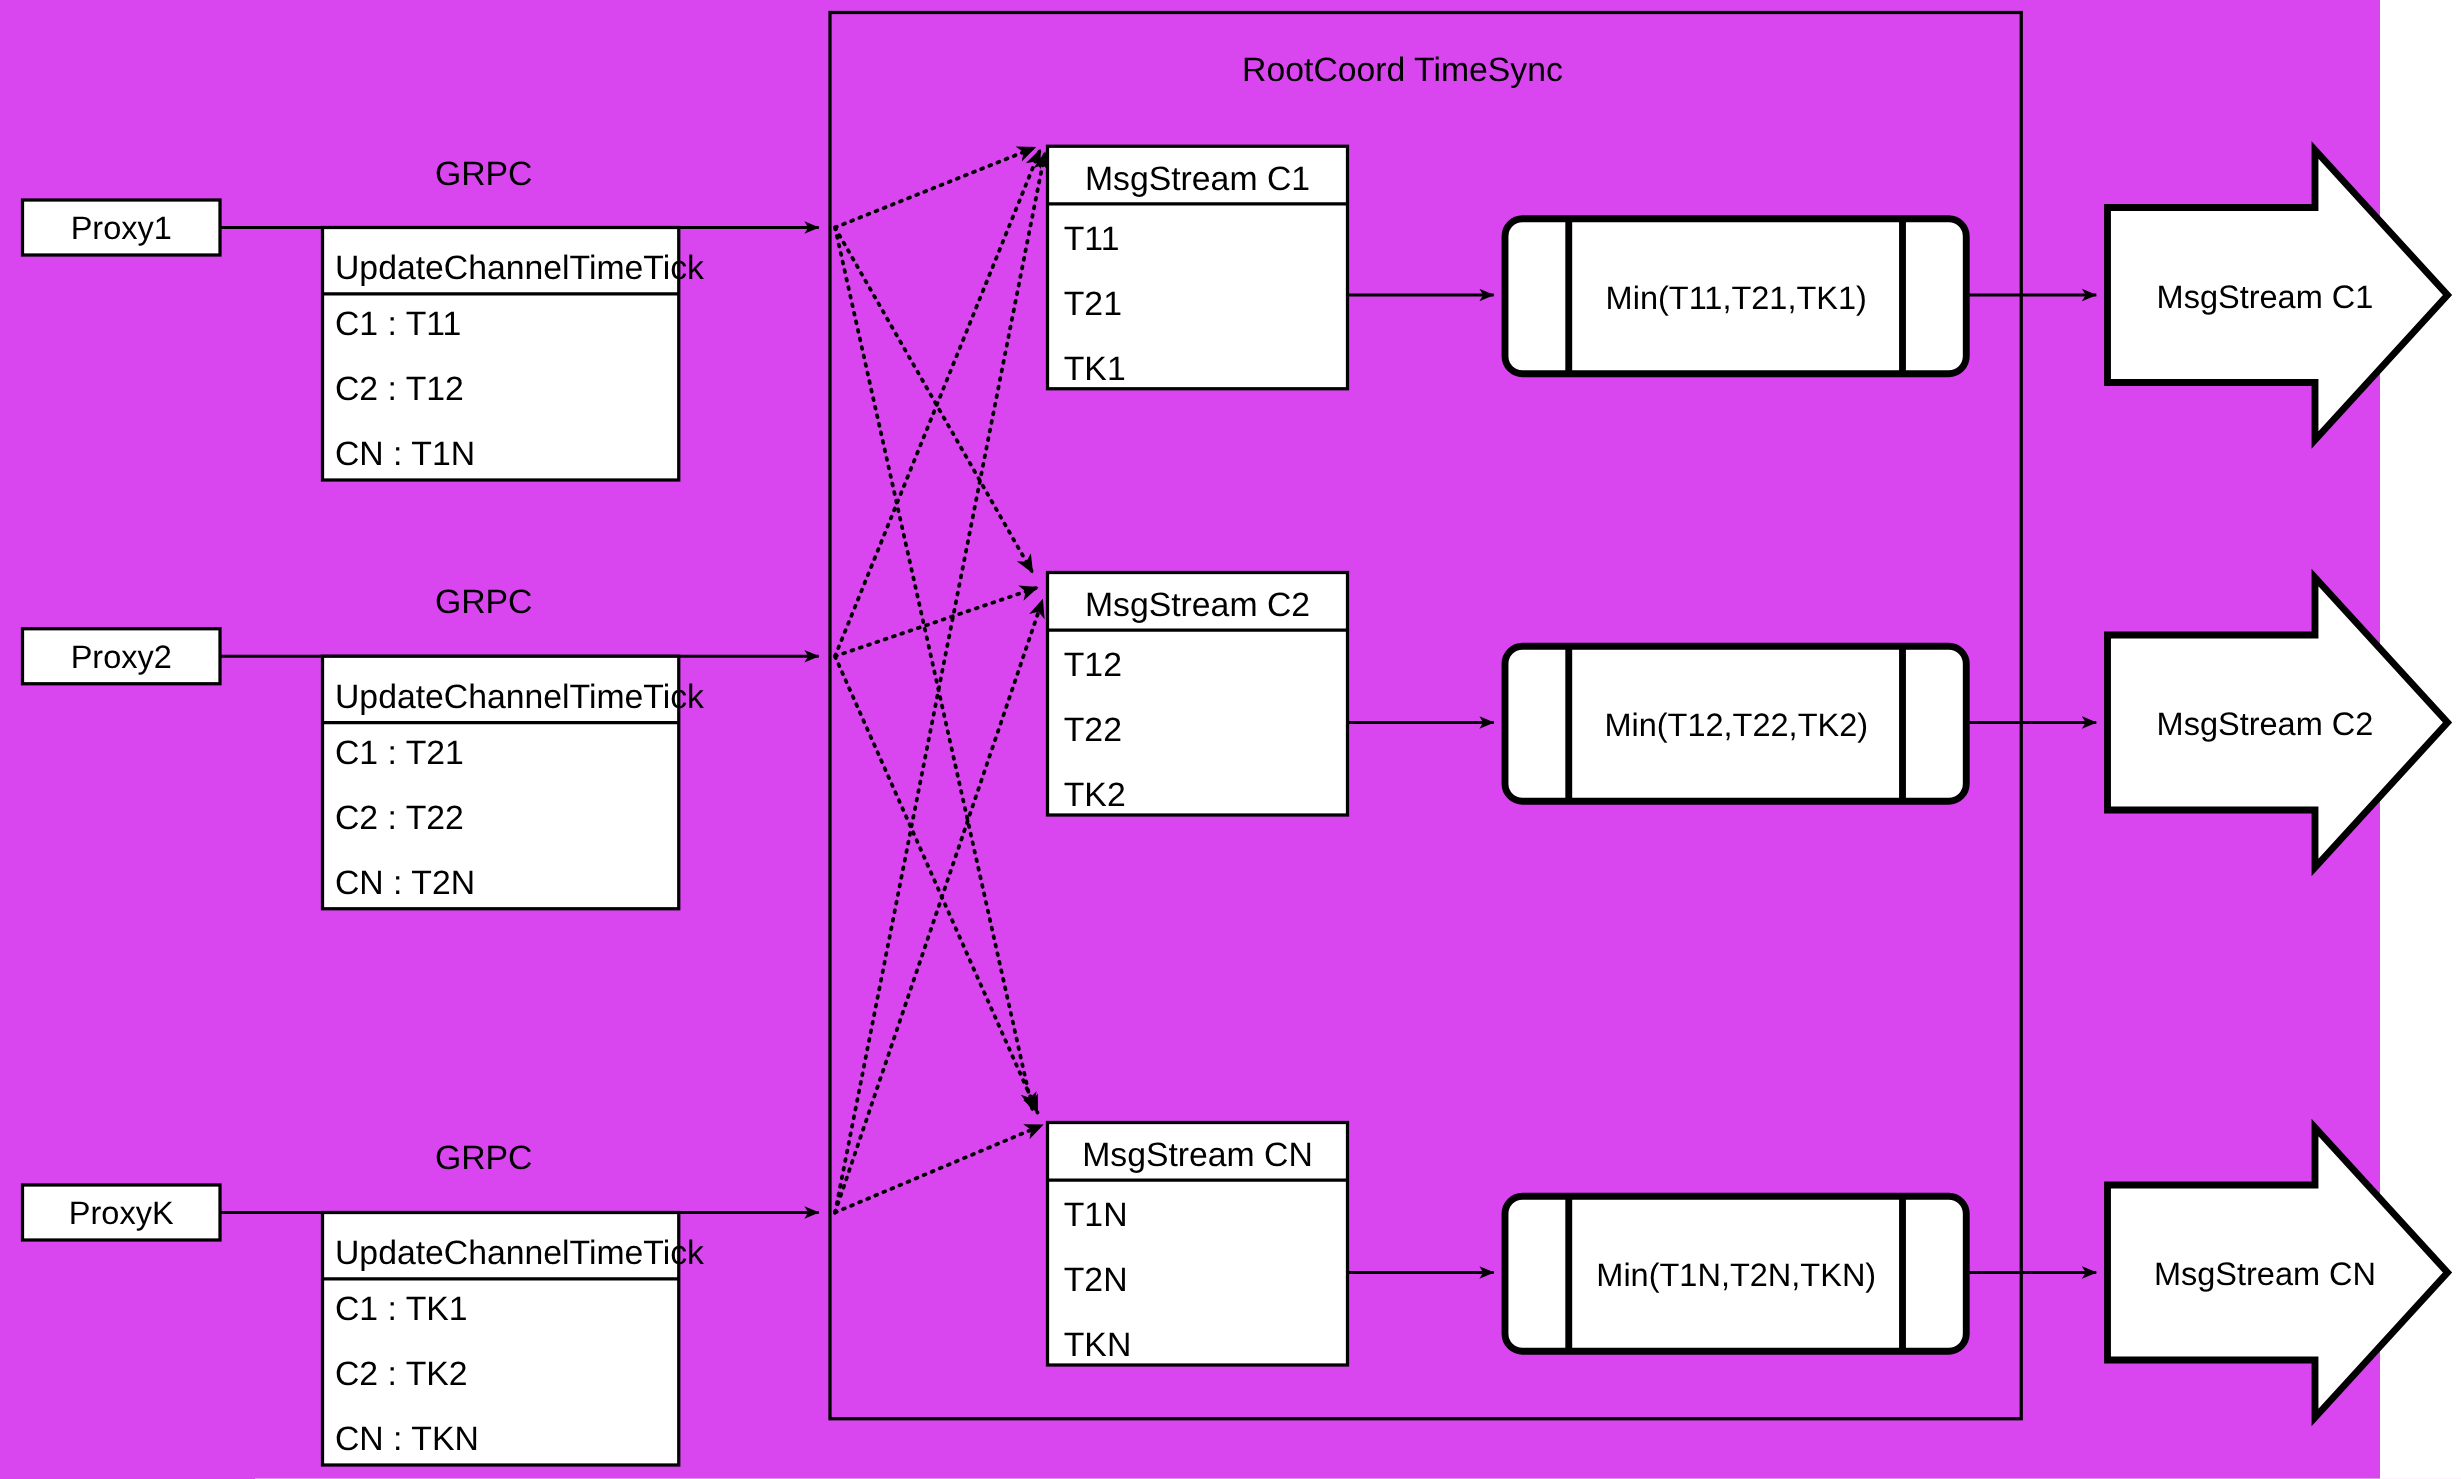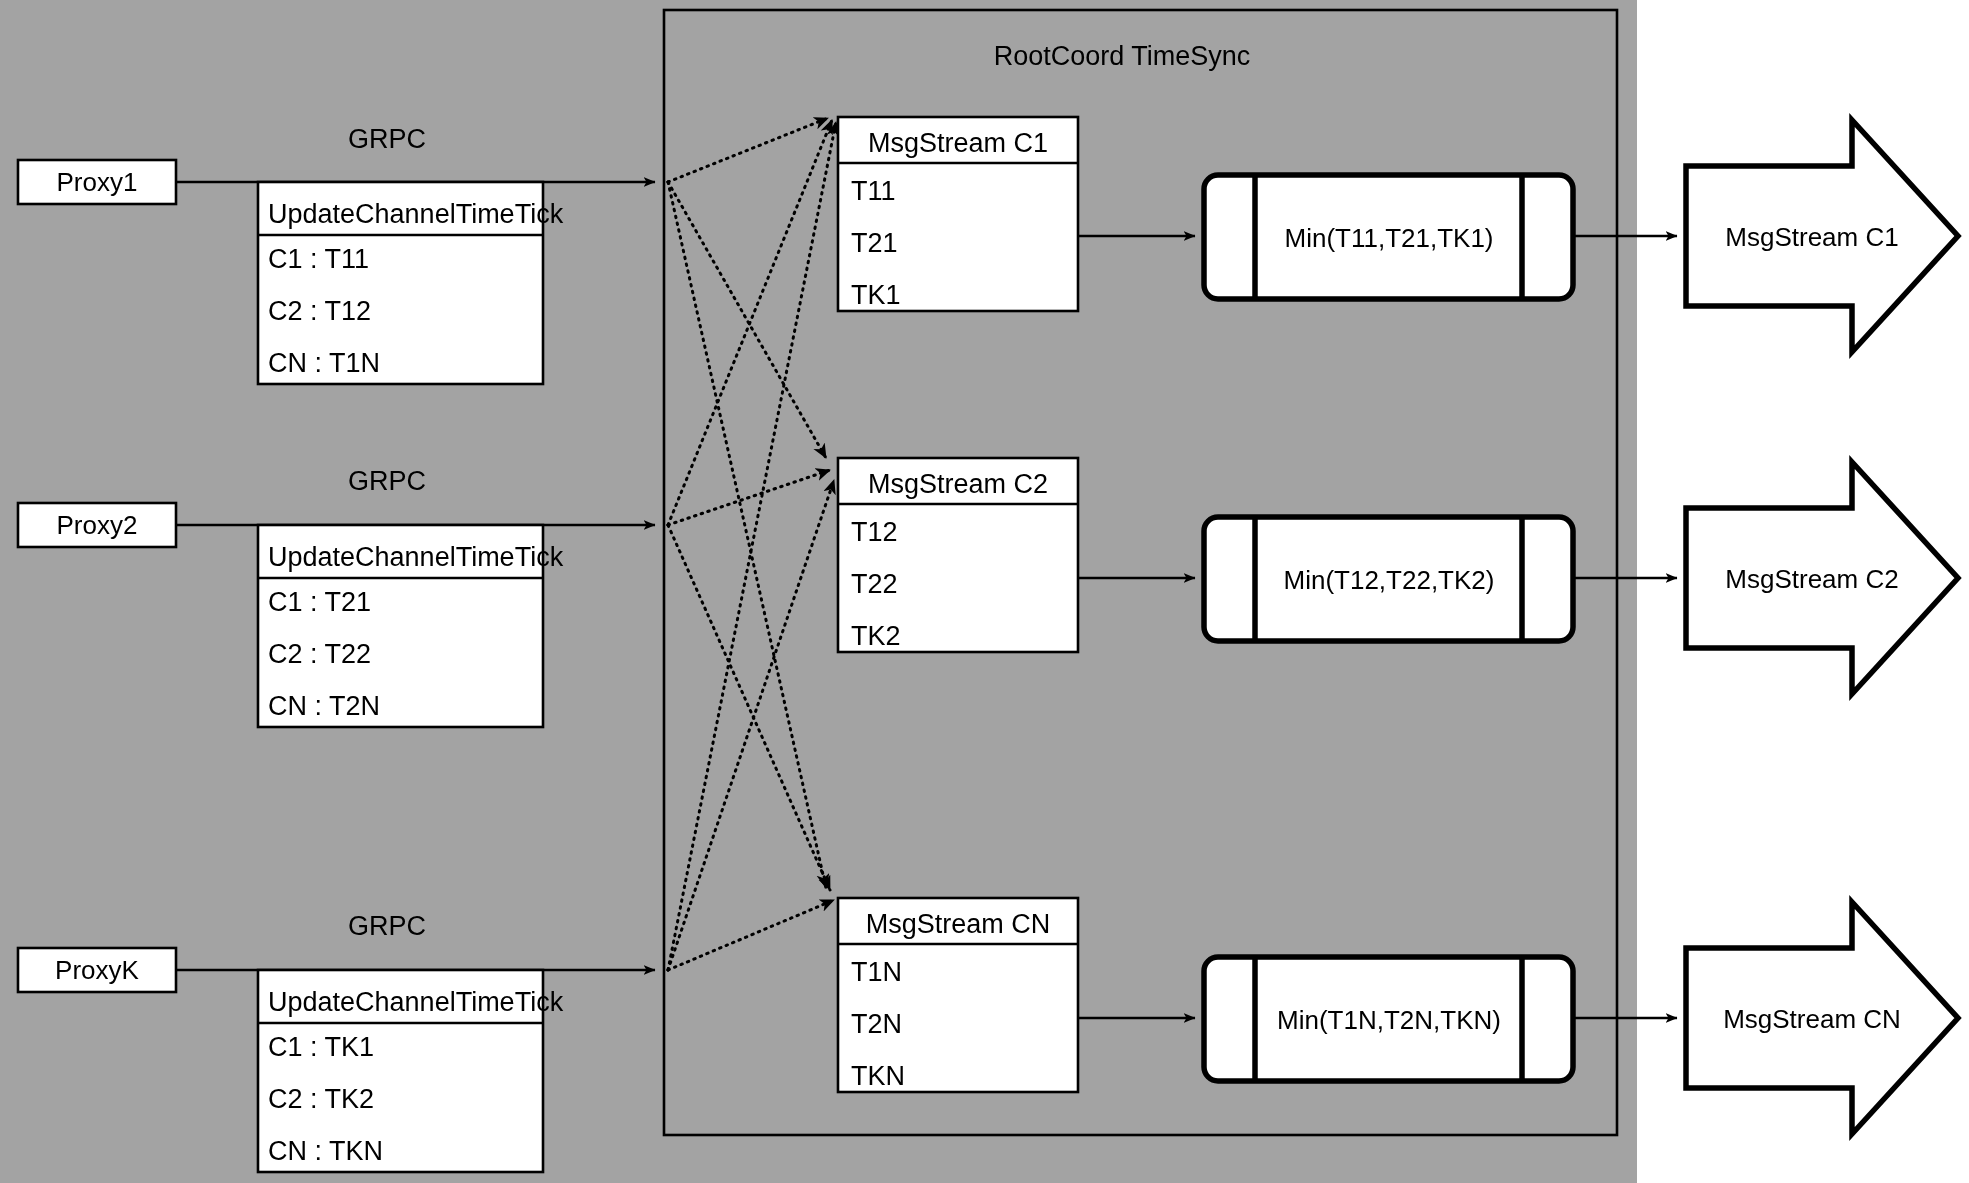--- a/index.html
+++ b/index.html
@@ -8,23 +8,23 @@
     background: #ffffff;
   }
   body {
     width: 1969px;
     height: 1183px;
     font-family: "Liberation Sans", sans-serif;
     overflow: hidden;
   }
   #diagram-root {
     position: relative;
-    width: 1637px;
+    width: 1904px;
     height: 1183px;
-    background: #a3a3a3;
+    background: #d946ef;
     text-align: right;
   }
   svg#diagram {
     display: block;
     width: 1969px;
     height: 1183px;
   }
   .shape-stroke {
     fill: #ffffff;
     stroke: #000000;

